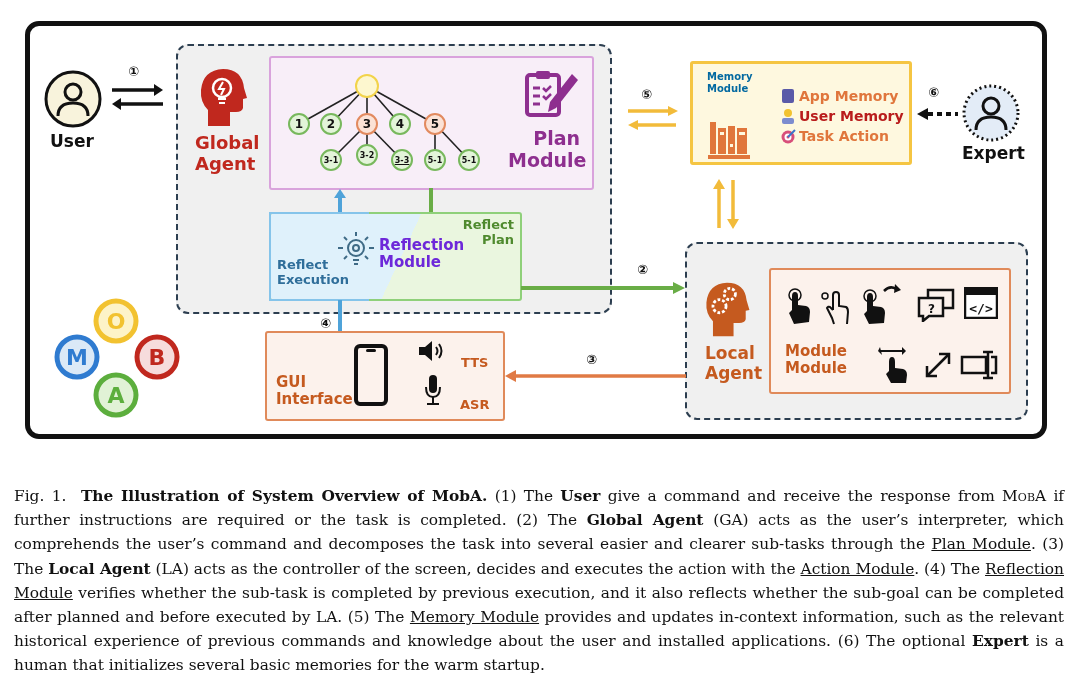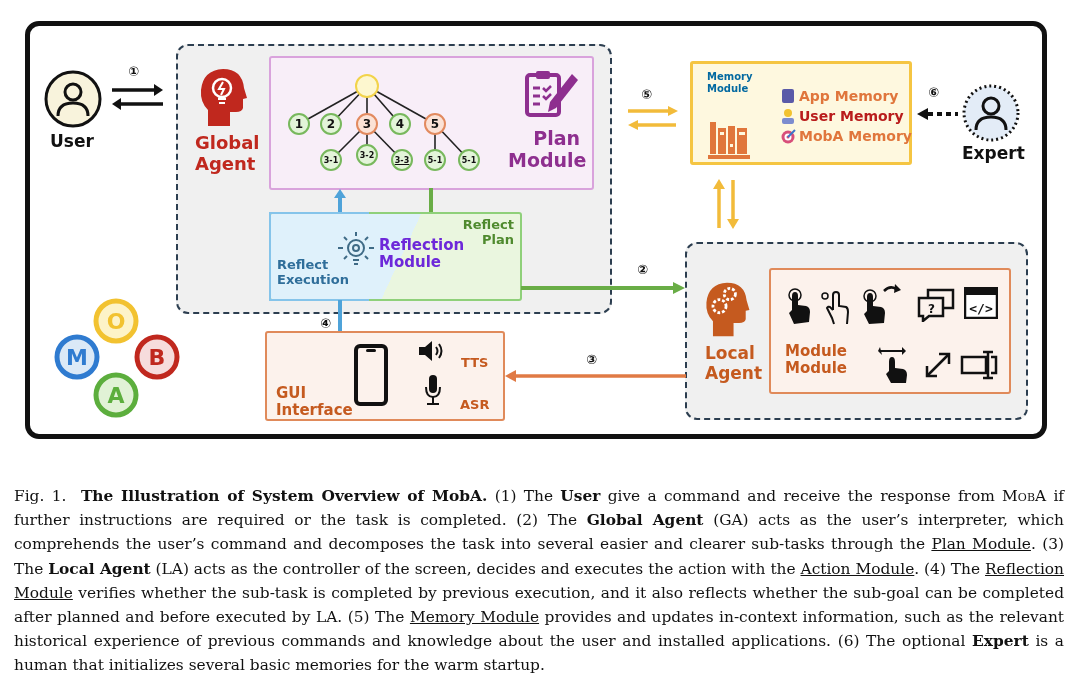--- a/index.html
+++ b/index.html
@@ -145,21 +145,21 @@
   <polygon points="152,2 164,8 152,14" fill="#69ad46"></polygon>
 </svg>
 <div class="abs circ-num" style="left:637px;top:262px;">②</div>
 
 <svg class="abs" style="left:334px;top:300px;" width="12" height="32">
   <line x1="6" y1="0" x2="6" y2="32" stroke="#4fa3d9" stroke-width="4"></line>
 </svg>
 <div class="abs circ-num" style="left:320px;top:316px;">④</div>
 
 <div class="abs" style="left:265px;top:331px;width:240px;height:90px;background:#fcf2ec;border:2.5px solid #e08a5a;border-radius:3px;box-sizing:border-box;"></div>
-<div class="abs lbl" style="left:276px;top:385px;font-size:15px;color:#c55a1f;">
+<div class="abs lbl" style="left:276px;top:374px;font-size:15px;color:#c55a1f;">
   <div>GUI</div>
   <div>Interface</div>
 </div>
 <div class="abs" style="left:354px;top:344px;width:34px;height:62px;">
   <svg width="34" height="62" viewBox="0 0 34 62">
       <rect x="2" y="2" width="30" height="58" rx="4" fill="none" stroke="#111" stroke-width="4"></rect>
       <rect x="12" y="5" width="10" height="3" rx="1.5" fill="#111"></rect>
     </svg>
 </div>
 <div class="abs" style="left:418px;top:340px;width:30px;height:22px;">
@@ -231,21 +231,21 @@
 </div>
 <div class="abs lbl" style="left:799px;top:108px;font-size:14px;color:#b91c1c;">User Memory</div>
 <div class="abs" style="left:780px;top:128px;width:16px;height:16px;">
   <svg width="16" height="16">
       <circle cx="8" cy="9" r="6.5" fill="#d84f7a"></circle>
       <circle cx="8" cy="9" r="3.5" fill="#fff"></circle>
       <circle cx="8" cy="9" r="1.5" fill="#d84f7a"></circle>
       <line x1="8" y1="9" x2="15" y2="2" stroke="#3b74c9" stroke-width="2"></line>
     </svg>
 </div>
-<div class="abs lbl" style="left:799px;top:128px;font-size:14px;color:#e0763c;">MobA Memory</div>
+<div class="abs lbl" style="left:799px;top:128px;font-size:14px;color:#e0763c;">Task Action</div>
 
 <div class="abs circ-num" style="left:641px;top:87px;">⑤</div>
 <svg class="abs" style="left:626px;top:105px;" width="54" height="26">
   <line x1="2" y1="6" x2="42" y2="6" stroke="#f2bb3a" stroke-width="3.5"></line>
   <polygon points="42,1 52,6 42,11" fill="#f2bb3a"></polygon>
   <line x1="12" y1="20" x2="50" y2="20" stroke="#f2bb3a" stroke-width="3.5"></line>
   <polygon points="12,15 2,20 12,25" fill="#f2bb3a"></polygon>
 </svg>
 
 <svg class="abs" style="left:712px;top:178px;" width="28" height="52">

